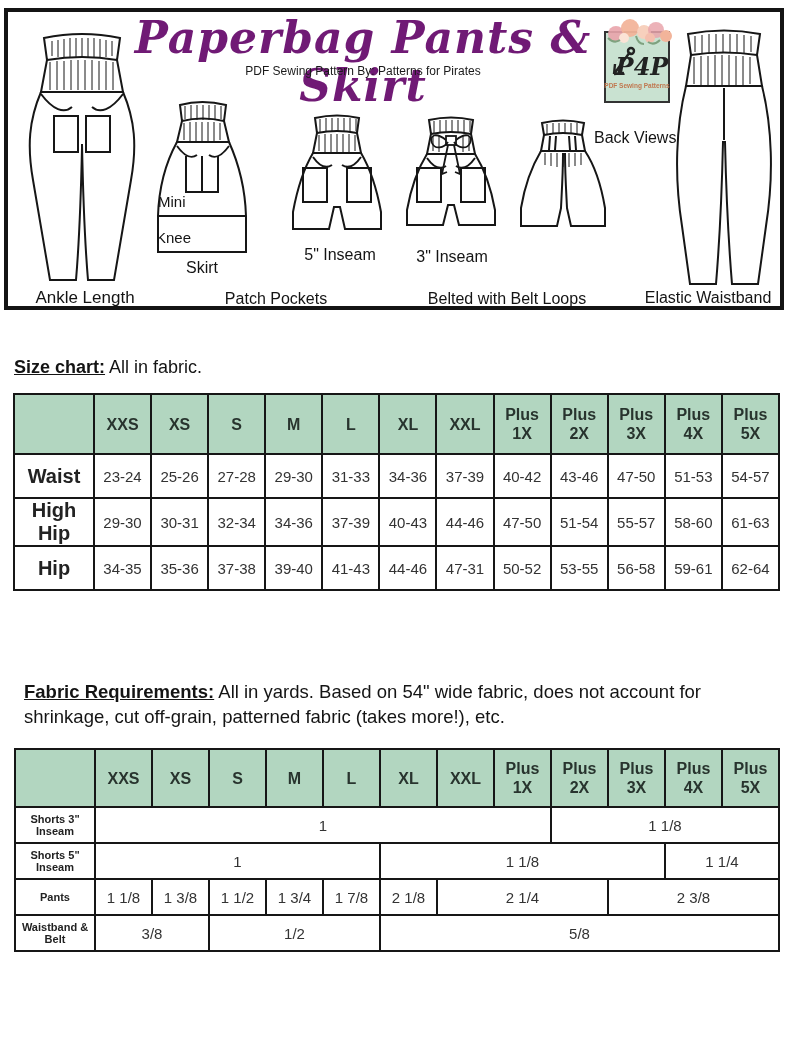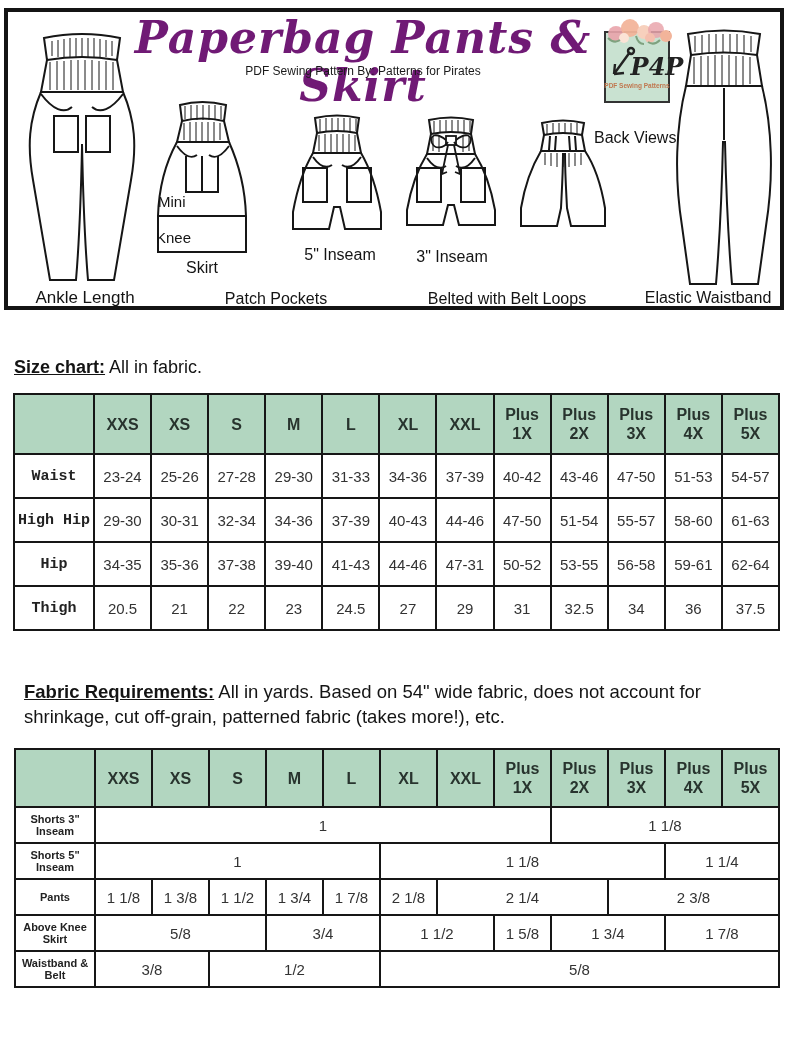--- a/index.html
+++ b/index.html
@@ -14,38 +14,38 @@
   .title{position:absolute;left:105px;top:2px;width:500px;text-align:center;
     font-family:"DejaVu Serif", serif;font-style:italic;font-weight:bold;
     font-size:44px;line-height:48px;color:#701a75;letter-spacing:1px;}
   .subtitle{position:absolute;left:150px;top:52px;width:410px;text-align:center;
     font-size:12px;color:#1a1a1a;}
   .glabel{position:absolute;font-size:16px;color:#141414;text-align:center;}
   .glabel.small{font-size:15px;}
   svg.garment{position:absolute;overflow:visible;}
   .logo{position:absolute;left:592px;top:4px;width:74px;height:90px;}
   .logo .brand{position:absolute;left:14px;top:36px;width:56px;text-align:center;
-    font-family:"DejaVu Serif", serif;font-style:italic;font-weight:bold;font-size:24px;color:#222;margin-left:15px;}
+    font-family:"DejaVu Serif", serif;font-style:italic;font-weight:bold;font-size:24px;color:#222;}
   .logo .caption{position:absolute;left:4px;top:66px;width:66px;text-align:center;
     font-size:6.5px;font-weight:bold;color:#c0774f;}
   
   .section-heading{position:absolute;font-size:18px;color:#141414;line-height:25px;}
   .section-heading .hd{font-weight:bold;text-decoration:underline;}
   .section-heading .note{font-weight:normal;}
   
   table.chart{position:absolute;border-collapse:collapse;table-layout:fixed;background:#0c4a6e;}
   table.chart th, table.chart td{border:2px solid #161616;text-align:center;
     vertical-align:middle;padding:0 1px;}
   table.chart thead th{background:#b2d6c0;font-weight:bold;font-size:16px;color:#28342e;line-height:19px;}
   table.chart tbody td{font-size:15px;color:#333;background:#fff;}
   table.chart tbody th{background:#fff;font-weight:bold;color:#222;}
   #size-table{left:13px;top:393px;width:767px;}
   #size-table thead th{height:58px;}
   #size-table tbody th,#size-table tbody td{height:42px;}
-  #size-table tbody th{font-size:15px;font-family:Liberation Mono, monospace;}
+  #size-table tbody th{font-size:20px;}
   #fabric-table{left:14px;top:748px;width:766px;}
   #fabric-table thead th{height:56px;}
   #fabric-table tbody th,#fabric-table tbody td{height:34px;}
   #fabric-table tbody th{font-size:11px;line-height:12px;}
 </style>
 </head>
 <body>
 
 <div class="banner">
 
@@ -230,35 +230,20 @@
         <td>39-40</td>
         <td>41-43</td>
         <td>44-46</td>
         <td>47-31</td>
         <td>50-52</td>
         <td>53-55</td>
         <td>56-58</td>
         <td>59-61</td>
         <td>62-64</td>
       </tr>
-      <tr>
-        <th>Thigh</th>
-        <td>20.5</td>
-        <td>21</td>
-        <td>22</td>
-        <td>23</td>
-        <td>24.5</td>
-        <td>27</td>
-        <td>29</td>
-        <td>31</td>
-        <td>32.5</td>
-        <td>34</td>
-        <td>36</td>
-        <td>37.5</td>
-      </tr>
     </tbody>
   </table>
 
 <div class="section-heading" style="left:24px;top:679px;width:766px;position:absolute;font-size:18.5px;">
   <span class="hd">Fabric Requirements:</span>
   <span class="note">All in yards. Based on 54" wide fabric, does not account for shrinkage, cut off-grain, patterned fabric (takes more!), etc.</span>
 </div>
 
 <table class="chart" id="fabric-table">
     <colgroup>
@@ -310,28 +295,19 @@
         <td>1 1/8</td>
         <td>1 3/8</td>
         <td>1 1/2</td>
         <td>1 3/4</td>
         <td>1 7/8</td>
         <td>2 1/8</td>
         <td colspan="3">2 1/4</td>
         <td colspan="3">2 3/8</td>
       </tr>
       <tr>
-        <th>Above Knee Skirt</th>
-        <td colspan="3">5/8</td>
-        <td colspan="2">3/4</td>
-        <td colspan="2">1 1/2</td>
-        <td>1 5/8</td>
-        <td colspan="2">1 3/4</td>
-        <td colspan="2">1 7/8</td>
-      </tr>
-      <tr>
         <th>Waistband &amp; Belt</th>
         <td colspan="2">3/8</td>
         <td colspan="3">1/2</td>
         <td colspan="7">5/8</td>
       </tr>
     </tbody>
   </table>
 
 </body></html>

